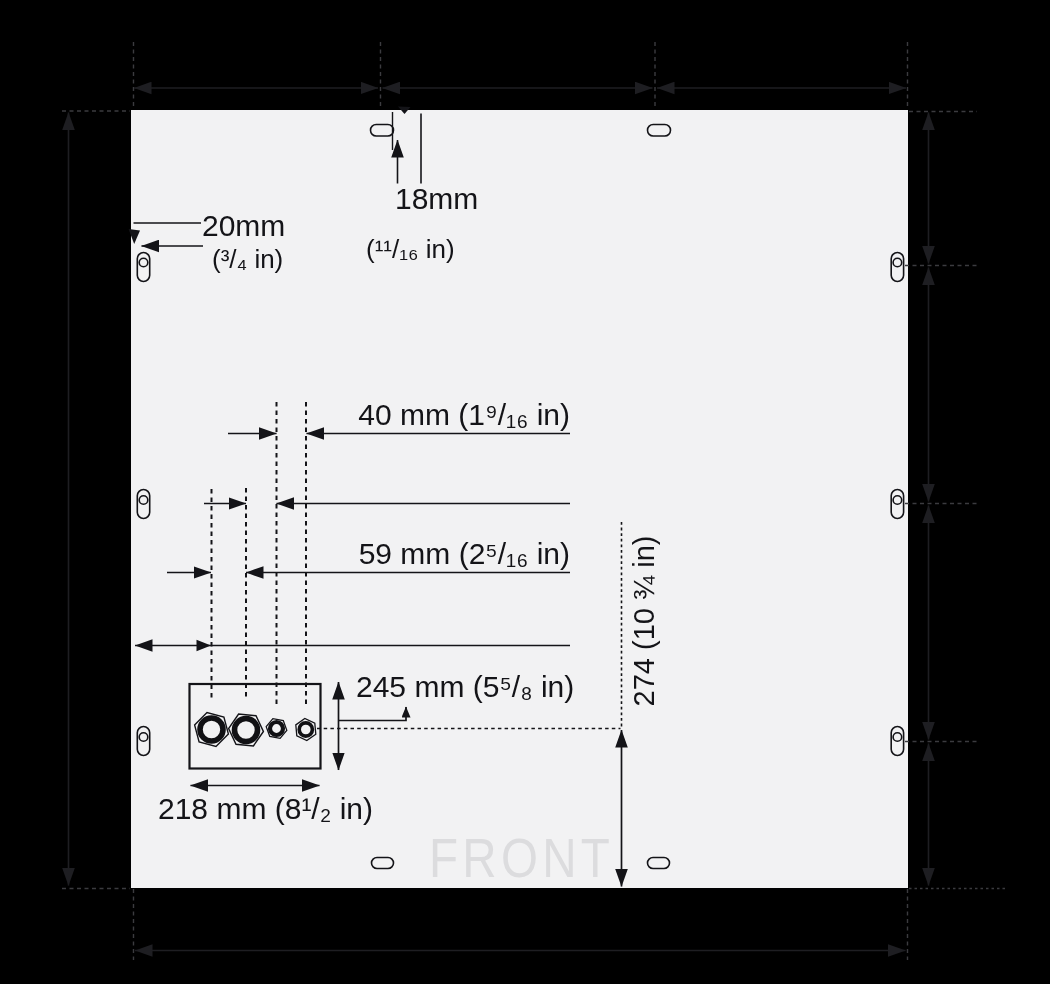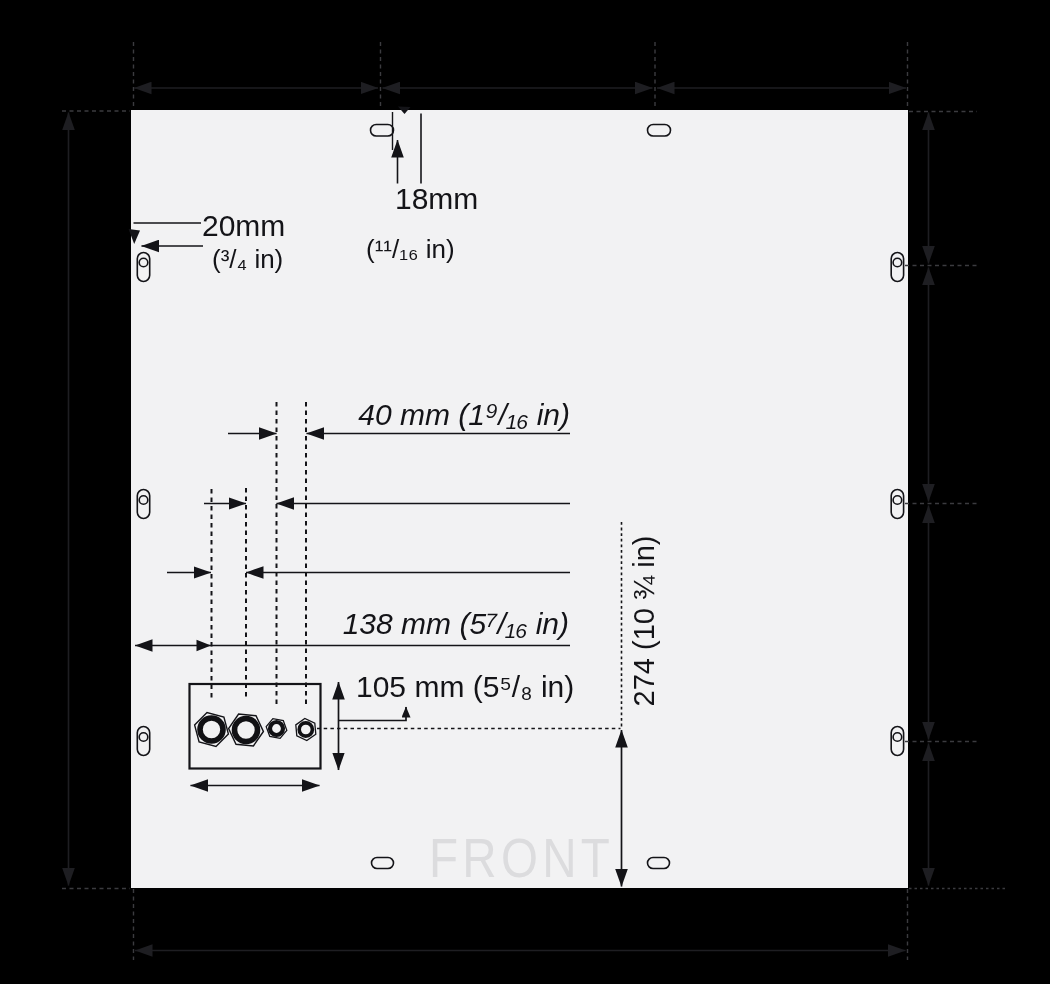--- a/index.html
+++ b/index.html
@@ -1,21 +1,21 @@
 <!DOCTYPE html>
 <html><head>
 <meta charset="utf-8">
 <style>
   html,body{margin:0;padding:0;background:#000;}
   .canvas{position:relative;width:1050px;height:984px;background:#000;overflow:hidden;
           font-family:"Liberation Sans","DejaVu Sans",sans-serif;}
   .canvas svg{position:absolute;left:0;top:0;}
   .lbl{position:absolute;color:#141418;font-size:30px;line-height:1.05;white-space:nowrap;}
   .lbl.sm{font-size:26px;}
-  .lbl.right{text-align:right;font-style:italic;}
+  .lbl.right{text-align:right;}
   .lbl.rot{transform:rotate(-90deg);transform-origin:center center;text-align:center;font-size:29px;}
   .front{position:absolute;color:#dcdcde;font-size:56px;letter-spacing:5px;line-height:1;
          transform:scaleX(0.85);transform-origin:left top;}
 </style>
 </head>
 <body>
 
 <div class="canvas">
 
 <svg width="1050" height="984" viewBox="0 0 1050 984">
@@ -163,21 +163,22 @@
   </g>
 </svg>
 
 <div class="lbl" style="left:202px;top:210px">20mm</div>
 <div class="lbl sm" style="left:212px;top:246px">(³/₄ in)</div>
 
 <div class="lbl" style="left:395px;top:183px">18mm</div>
 <div class="lbl sm" style="left:366px;top:236px">(¹¹/₁₆ in)</div>
 
 <div class="lbl right" style="right:480px;top:399px">40 mm (1⁹/₁₆ in)</div>
-<div class="lbl right" style="right:481px;top:608px">138 mm (5⁷/₁₆ in)</div>
+<div class="lbl right" style="right:480px;top:538px">59 mm (2⁵/₁₆ in)</div>
 
-<div class="lbl" style="left:356px;top:671px">105 mm (5⁵/₈ in)</div>
+<div class="lbl" style="left:356px;top:671px">245 mm (5⁵/₈ in)</div>
+<div class="lbl" style="left:158px;top:793px">218 mm (8¹/₂ in)</div>
 
 <div class="lbl rot" style="left:536px;top:604px;width:220px;height:34px">274 (10 ¾ in)</div>
 
 <div class="front" style="left:429px;top:830px">FRONT</div>
 
 </div>
 
 </body></html>

